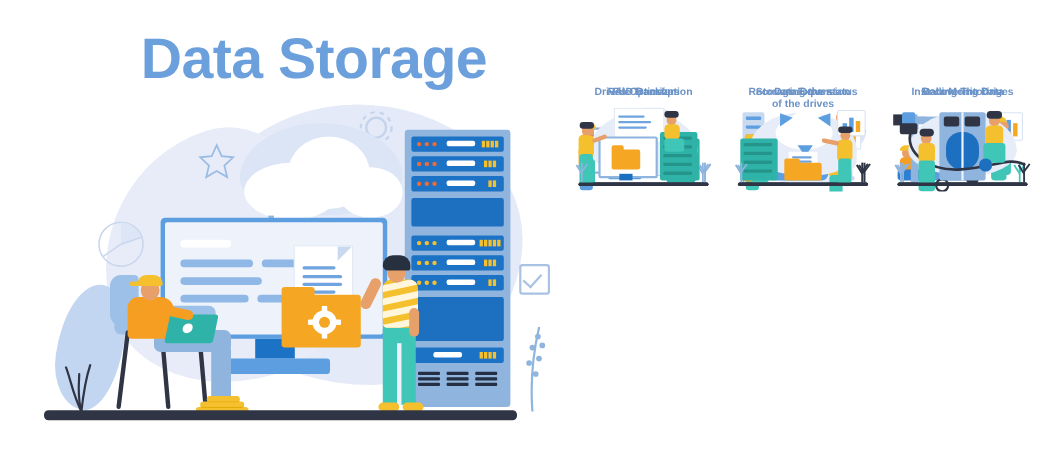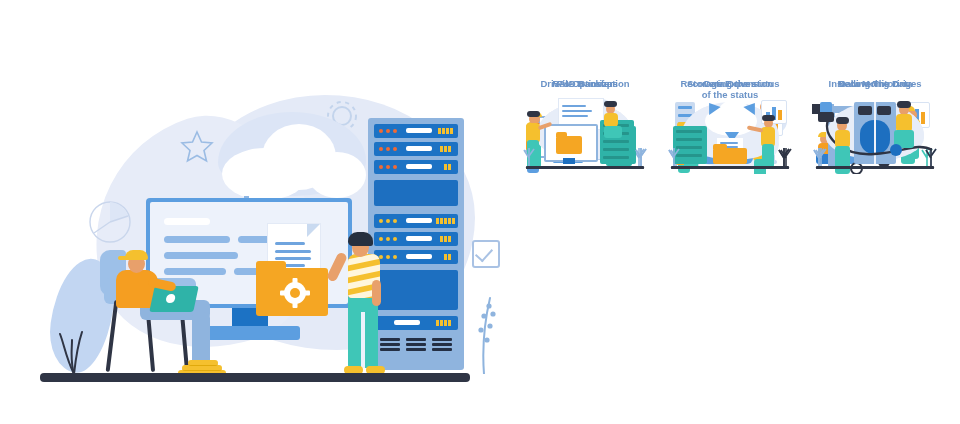--- a/index.html
+++ b/index.html
@@ -379,20 +379,21 @@
         <circle cx="21" cy="14" r="2.6"></circle>
           <circle cx="25" cy="22" r="2.6"></circle>
           <circle cx="16" cy="24" r="2.6"></circle>
         <circle cx="22" cy="34" r="2.6"></circle>
           <circle cx="13" cy="38" r="2.6"></circle>
           <circle cx="19" cy="48" r="2.6"></circle>
       </g>
     </svg>
 
     <div class="ground"></div>
+    <div class="hero-title">Data Storage</div>
   </div>
 
   <div class="grid">
 
     <div class="panel" style="left:0;top:0">
       <div class="plabel">RAID Backups</div>
       <div class="pbody">
         <div class="p-blob"></div>
         <div class="mini-screen" style="left:18px;top:18px;width:62px;height:38px"></div>
         <div style="position:absolute;left:43px;top:56px;width:10px;height:6px;background:#1D6FC0"></div>
@@ -596,21 +597,21 @@
               <path d="M7 12 L12 5"></path>
             </g>
           </svg>
         <div class="p-ground"></div>
       </div>
     </div>
 
     <div class="panel two-line" style="left:145px;top:110">
       <div class="plabel">
         <div>Recovering the status</div>
-        <div>of the status</div>
+        <div>of the drives</div>
       </div>
       <div class="pbody">
         <div class="p-blob"></div>
         <div style="position:absolute;left:36px;top:6px;width:52px;height:52px;background:#5C9EE0;border-radius:6px">
           <div style="position:absolute;left:8px;top:8px;width:36px;height:36px;border-radius:50%;background:#EDF2FB"></div>
           <div style="position:absolute;left:20px;top:20px;width:12px;height:12px;border-radius:50%;background:#1D6FC0"></div>
           <div style="position:absolute;left:24px;top:24px;width:4px;height:4px;border-radius:50%;background:#fff"></div>
           <div style="position:absolute;left:30px;top:34px;width:18px;height:6px;background:#fff;border-radius:3px;transform:rotate(-28deg)"></div>
         </div>
         <div class="chart-card" style="left:92px;top:4px;width:24px;height:24px">

